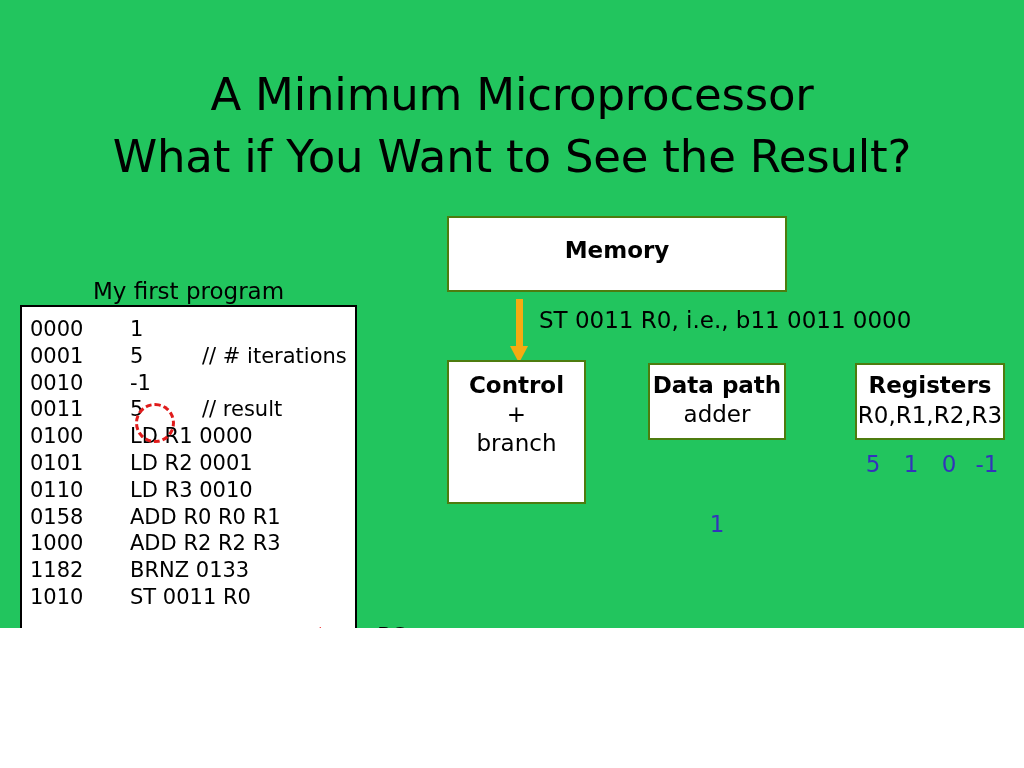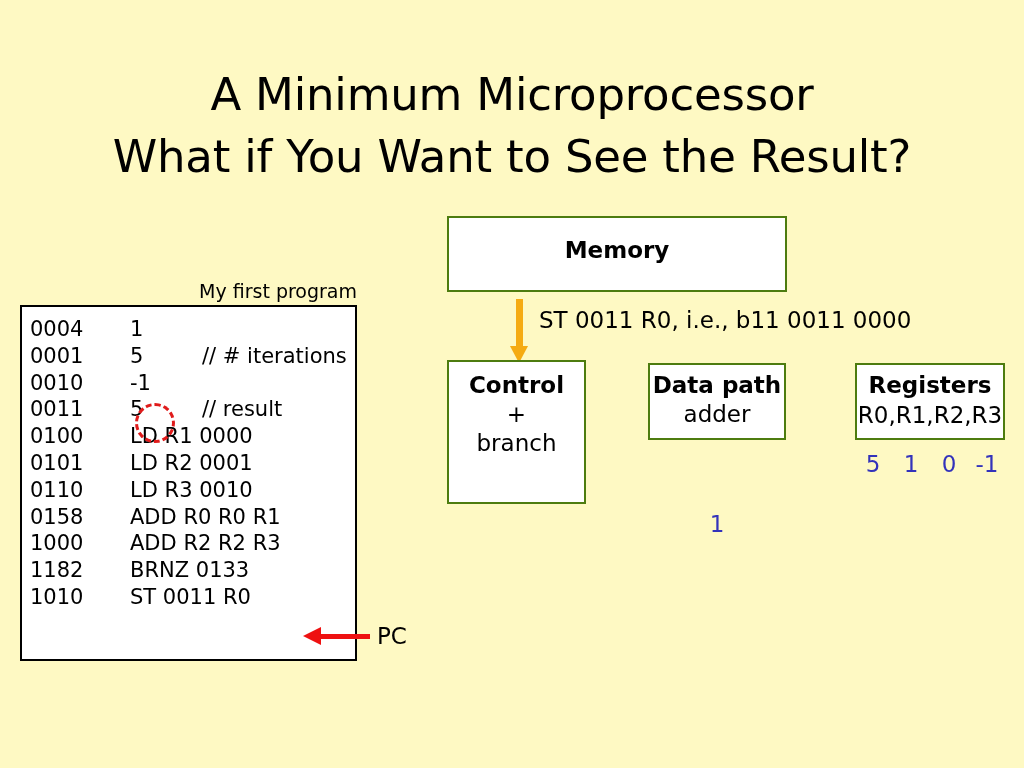--- a/index.html
+++ b/index.html
@@ -7,22 +7,22 @@
     padding: 0;
     background: #ffffff;
   }
   body {
     font-family: "DejaVu Sans", sans-serif;
     color: #000000;
   }
   #slide {
     position: relative;
     width: 1024px;
-    height: 768px;
-    background: #fef9c3;
+    height: 628px;
+    background: #22c55e;
     overflow: hidden;
   }
 
   
   .title-block {
     position: absolute;
     left: 0;
     top: 64px;
     width: 1024px;
     text-align: center;
@@ -33,22 +33,22 @@
     color: #000000;
   }
   .title-line { display: block; white-space: nowrap; }
 
   
   .program-caption {
     position: absolute;
     left: 20px;
     top: 277px;
     width: 337px;
-    text-align: right;
-    font-size: 19px;
+    text-align: center;
+    font-size: 23px;
     line-height: 28px;
   }
   .program-box {
     position: absolute;
     left: 20px;
     top: 305px;
     width: 337px;
     height: 356px;
     border: 2px solid #000000;
     box-sizing: border-box;
@@ -223,21 +223,21 @@
     <span class="title-line">A Minimum Microprocessor</span>
     <span class="title-line">What if You Want to See the Result?</span>
   </div>
 
   <div class="program-caption">My first program</div>
 
   <div class="program-box">
     <div class="prog-rows">
 
       <div class="prog-row">
-        <span class="prog-addr">0004</span>
+        <span class="prog-addr">0000</span>
         <span class="prog-val">1</span>
         <span class="prog-cmt"></span>
       </div>
 
       <div class="prog-row">
         <span class="prog-addr">0001</span>
         <span class="prog-val">5</span>
         <span class="prog-cmt wide">// # iterations</span>
       </div>
 

